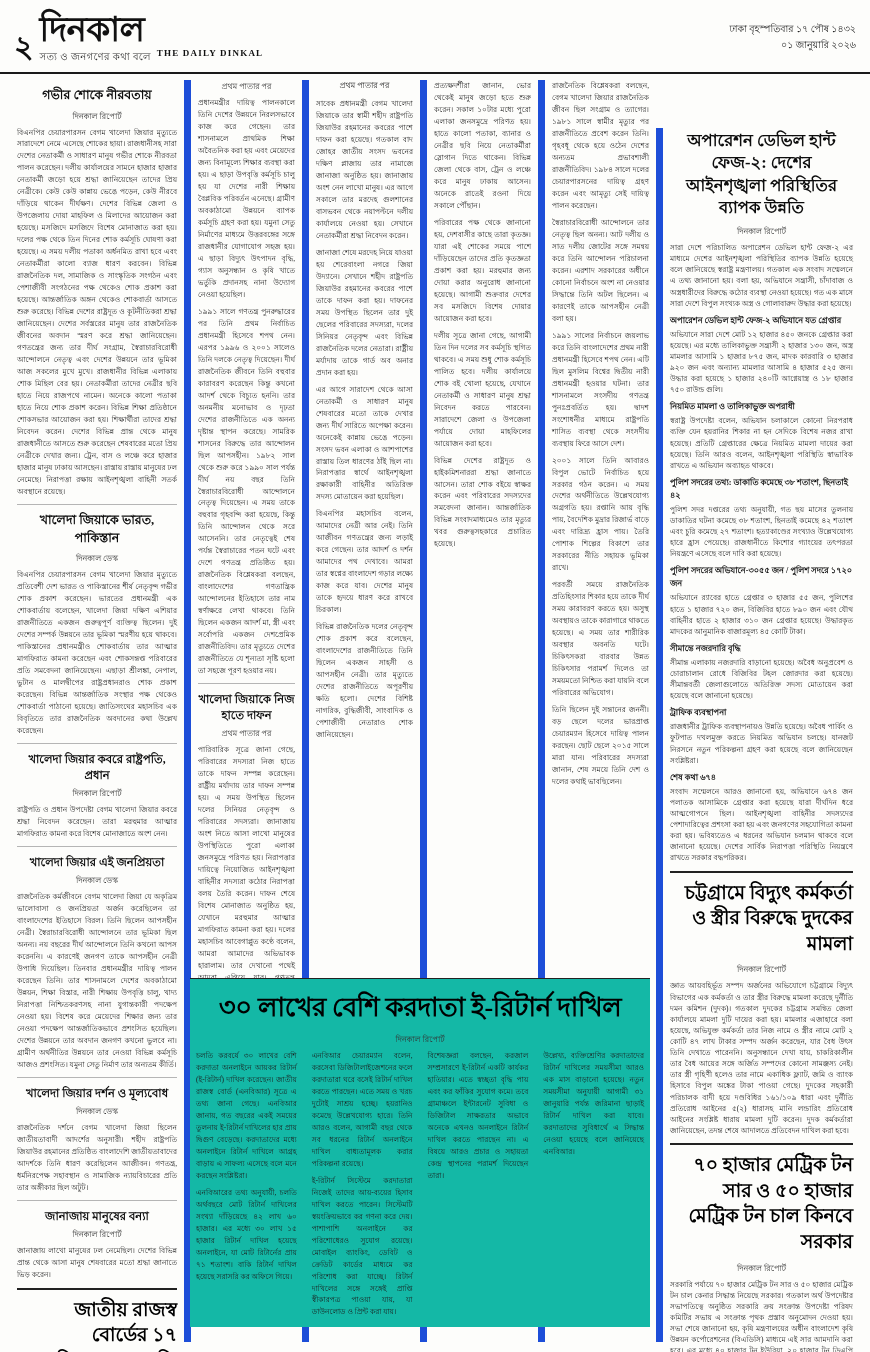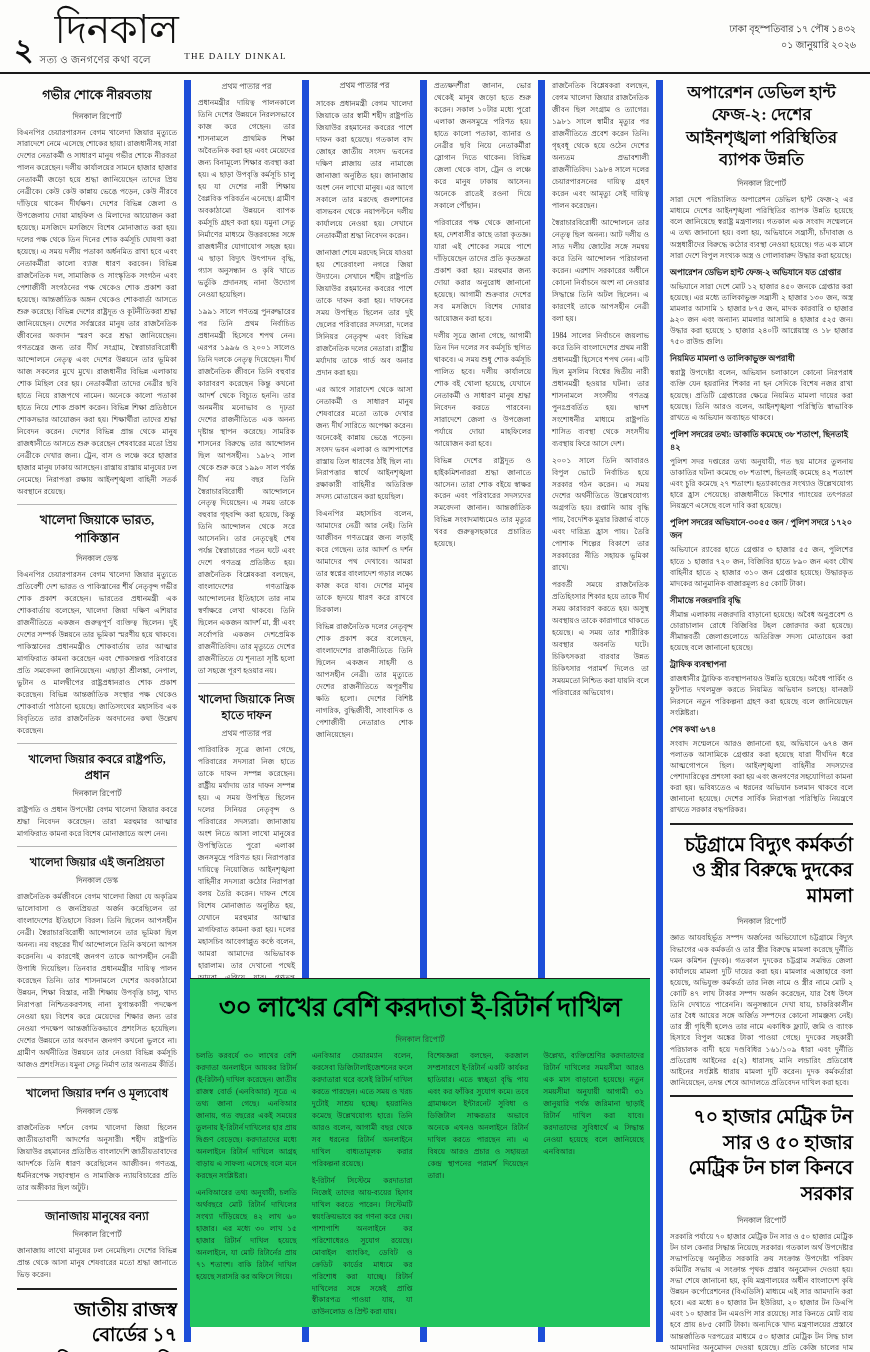--- a/index.html
+++ b/index.html
@@ -33,36 +33,35 @@
   }
   .page-num {
     font-size: 30px;
     font-weight: bold;
     color: #111;
     line-height: 1;
     padding-bottom: 4px;
   }
   .logo-block { display: flex; flex-direction: column; }
   .logo-word {
-    font-size: 40px;
-    font-weight: normal;
+    font-size: 34px;
+    font-weight: bold;
     letter-spacing: -0.5px;
     color: #111;
     line-height: 1.05;
-    margin-left: 15px;
   }
   .logo-sub {
     font-size: 10px;
     color: #333;
     letter-spacing: 0.4px;
     margin-top: 1px;
   }
   .logo-eng {
     font-size: 9px;
-    font-weight: normal;
+    font-weight: bold;
     letter-spacing: 1.2px;
     color: #111;
     padding-bottom: 8px;
   }
   .masthead-right {
     text-align: right;
     font-size: 9.5px;
     color: #222;
     line-height: 1.7;
     padding-bottom: 4px;
@@ -78,21 +77,21 @@
   .col {
     padding: 0 7px;
     position: relative;
   }
   .col + .col { border-left: 7px solid #1d4ed8; }
   .col-1 { width: 174px; }
   .col-2 { width: 118px; }
   .col-3 { width: 118px; }
   .col-4 { width: 118px; }
   .col-5 { width: 118px; }
-  .col-6 { width: 204px; }
+  .col-6 { width: 204px; margin-top: 48px; }
 
   
   h1.hl-main {
     font-size: 16.5px;
     font-weight: bold;
     text-align: center;
     margin: 2px 0 6px 0;
     line-height: 1.35;
     color: #0d0d0d;
   }
@@ -237,23 +236,24 @@
     <div class="col col-4">
       <div class="body">প্রত্যক্ষদর্শীরা জানান, ভোর থেকেই মানুষ জড়ো হতে শুরু করেন। সকাল ১০টার মধ্যে পুরো এলাকা জনসমুদ্রে পরিণত হয়। হাতে কালো পতাকা, ব্যানার ও নেত্রীর ছবি নিয়ে নেতাকর্মীরা স্লোগান দিতে থাকেন। বিভিন্ন জেলা থেকে বাস, ট্রেন ও লঞ্চে করে মানুষ ঢাকায় আসেন। অনেকে রাতেই রওনা দিয়ে সকালে পৌঁছান।</div>
       <div class="body">পরিবারের পক্ষ থেকে জানানো হয়, দেশবাসীর কাছে তারা কৃতজ্ঞ। যারা এই শোকের সময়ে পাশে দাঁড়িয়েছেন তাদের প্রতি কৃতজ্ঞতা প্রকাশ করা হয়। মরহুমার জন্য দোয়া করার অনুরোধ জানানো হয়েছে। আগামী শুক্রবার দেশের সব মসজিদে বিশেষ দোয়ার আয়োজন করা হবে।</div>
       <div class="body">দলীয় সূত্রে জানা গেছে, আগামী তিন দিন দলের সব কর্মসূচি স্থগিত থাকবে। এ সময় শুধু শোক কর্মসূচি পালিত হবে। দলীয় কার্যালয়ে শোক বই খোলা হয়েছে, যেখানে নেতাকর্মী ও সাধারণ মানুষ শ্রদ্ধা নিবেদন করতে পারবেন। সারাদেশে জেলা ও উপজেলা পর্যায়ে দোয়া মাহফিলের আয়োজন করা হবে।</div>
       <div class="body">বিভিন্ন দেশের রাষ্ট্রদূত ও হাইকমিশনাররা শ্রদ্ধা জানাতে আসেন। তারা শোক বইয়ে স্বাক্ষর করেন এবং পরিবারের সদস্যদের সমবেদনা জানান। আন্তর্জাতিক বিভিন্ন সংবাদমাধ্যমেও তার মৃত্যুর খবর গুরুত্বসহকারে প্রচারিত হয়েছে।</div>
     </div>
 
     <div class="col col-5">
       <div class="body">রাজনৈতিক বিশ্লেষকরা বলছেন, বেগম খালেদা জিয়ার রাজনৈতিক জীবন ছিল সংগ্রাম ও ত্যাগের। ১৯৮১ সালে স্বামীর মৃত্যুর পর রাজনীতিতে প্রবেশ করেন তিনি। গৃহবধূ থেকে হয়ে ওঠেন দেশের অন্যতম প্রভাবশালী রাজনীতিবিদ। ১৯৮৪ সালে দলের চেয়ারপারসনের দায়িত্ব গ্রহণ করেন এবং আমৃত্যু সেই দায়িত্ব পালন করেছেন।</div>
       <div class="body">স্বৈরাচারবিরোধী আন্দোলনে তার নেতৃত্ব ছিল অনন্য। আট দলীয় ও সাত দলীয় জোটের সঙ্গে সমন্বয় করে তিনি আন্দোলন পরিচালনা করেন। এরশাদ সরকারের অধীনে কোনো নির্বাচনে অংশ না নেওয়ার সিদ্ধান্তে তিনি অটল ছিলেন। এ কারণেই তাকে আপসহীন নেত্রী বলা হয়।</div>
-      <div class="body">1984 সালের নির্বাচনে জয়লাভ করে তিনি বাংলাদেশের প্রথম নারী প্রধানমন্ত্রী হিসেবে শপথ নেন। এটি ছিল মুসলিম বিশ্বের দ্বিতীয় নারী প্রধানমন্ত্রী হওয়ার ঘটনা। তার শাসনামলে সংসদীয় গণতন্ত্র পুনঃপ্রবর্তিত হয়। দ্বাদশ সংশোধনীর মাধ্যমে রাষ্ট্রপতি শাসিত ব্যবস্থা থেকে সংসদীয় ব্যবস্থায় ফিরে আসে দেশ।</div>
+      <div class="body">১৯৯১ সালের নির্বাচনে জয়লাভ করে তিনি বাংলাদেশের প্রথম নারী প্রধানমন্ত্রী হিসেবে শপথ নেন। এটি ছিল মুসলিম বিশ্বের দ্বিতীয় নারী প্রধানমন্ত্রী হওয়ার ঘটনা। তার শাসনামলে সংসদীয় গণতন্ত্র পুনঃপ্রবর্তিত হয়। দ্বাদশ সংশোধনীর মাধ্যমে রাষ্ট্রপতি শাসিত ব্যবস্থা থেকে সংসদীয় ব্যবস্থায় ফিরে আসে দেশ।</div>
       <div class="body">২০০১ সালে তিনি আবারও বিপুল ভোটে নির্বাচিত হয়ে সরকার গঠন করেন। এ সময় দেশের অর্থনীতিতে উল্লেখযোগ্য অগ্রগতি হয়। রপ্তানি আয় বৃদ্ধি পায়, বৈদেশিক মুদ্রার রিজার্ভ বাড়ে এবং দারিদ্র্য হ্রাস পায়। তৈরি পোশাক শিল্পের বিকাশে তার সরকারের নীতি সহায়ক ভূমিকা রাখে।</div>
       <div class="body">পরবর্তী সময়ে রাজনৈতিক প্রতিহিংসার শিকার হয়ে তাকে দীর্ঘ সময় কারাবরণ করতে হয়। অসুস্থ অবস্থায়ও তাকে কারাগারে থাকতে হয়েছে। এ সময় তার শারীরিক অবস্থার অবনতি ঘটে। চিকিৎসকরা বারবার উন্নত চিকিৎসার পরামর্শ দিলেও তা সময়মতো নিশ্চিত করা যায়নি বলে পরিবারের অভিযোগ।</div>
+      <div class="body">তিনি ছিলেন দুই সন্তানের জননী। বড় ছেলে দলের ভারপ্রাপ্ত চেয়ারম্যান হিসেবে দায়িত্ব পালন করছেন। ছোট ছেলে ২০১৫ সালে মারা যান। পরিবারের সদস্যরা জানান, শেষ সময়ে তিনি দেশ ও দলের কথাই ভাবছিলেন।</div>
     </div>
 
     <div class="col col-6">
       <h1 class="hl-main">অপারেশন ডেভিল হান্ট ফেজ-২: দেশের আইনশৃঙ্খলা পরিস্থিতির ব্যাপক উন্নতি</h1>
       <div class="byline">দিনকাল রিপোর্ট</div>
       <div class="body tight">সারা দেশে পরিচালিত অপারেশন ডেভিল হান্ট ফেজ-২ এর মাধ্যমে দেশের আইনশৃঙ্খলা পরিস্থিতির ব্যাপক উন্নতি হয়েছে বলে জানিয়েছে স্বরাষ্ট্র মন্ত্রণালয়। গতকাল এক সংবাদ সম্মেলনে এ তথ্য জানানো হয়। বলা হয়, অভিযানে সন্ত্রাসী, চাঁদাবাজ ও অস্ত্রধারীদের বিরুদ্ধে কঠোর ব্যবস্থা নেওয়া হয়েছে। গত এক মাসে সারা দেশে বিপুল সংখ্যক অস্ত্র ও গোলাবারুদ উদ্ধার করা হয়েছে।</div>
 
       <div class="subhead">অপারেশন ডেভিল হান্ট ফেজ-২ অভিযানে যত গ্রেপ্তার</div>
       <div class="body tight">অভিযানে সারা দেশে মোট ১২ হাজার ৪৫০ জনকে গ্রেপ্তার করা হয়েছে। এর মধ্যে তালিকাভুক্ত সন্ত্রাসী ২ হাজার ১৩০ জন, অস্ত্র মামলার আসামি ১ হাজার ৮৭৫ জন, মাদক কারবারি ৩ হাজার ৯২০ জন এবং অন্যান্য মামলার আসামি ৪ হাজার ৫২৫ জন। উদ্ধার করা হয়েছে ১ হাজার ২৪০টি আগ্নেয়াস্ত্র ও ১৮ হাজার ৭৫০ রাউন্ড গুলি।</div>
 
@@ -280,21 +280,21 @@
       <div class="byline">দিনকাল রিপোর্ট</div>
       <div class="body tight">জ্ঞাত আয়বহির্ভূত সম্পদ অর্জনের অভিযোগে চট্টগ্রামে বিদ্যুৎ বিভাগের এক কর্মকর্তা ও তার স্ত্রীর বিরুদ্ধে মামলা করেছে দুর্নীতি দমন কমিশন (দুদক)। গতকাল দুদকের চট্টগ্রাম সমন্বিত জেলা কার্যালয়ে মামলা দুটি দায়ের করা হয়। মামলার এজাহারে বলা হয়েছে, অভিযুক্ত কর্মকর্তা তার নিজ নামে ও স্ত্রীর নামে মোট ২ কোটি ৪৭ লাখ টাকার সম্পদ অর্জন করেছেন, যার বৈধ উৎস তিনি দেখাতে পারেননি। অনুসন্ধানে দেখা যায়, চাকরিকালীন তার বৈধ আয়ের সঙ্গে অর্জিত সম্পদের কোনো সামঞ্জস্য নেই। তার স্ত্রী গৃহিণী হলেও তার নামে একাধিক ফ্ল্যাট, জমি ও ব্যাংক হিসাবে বিপুল অঙ্কের টাকা পাওয়া গেছে। দুদকের সহকারী পরিচালক বাদী হয়ে দণ্ডবিধির ১৬১/১০৯ ধারা এবং দুর্নীতি প্রতিরোধ আইনের ৫(২) ধারাসহ মানি লন্ডারিং প্রতিরোধ আইনের সংশ্লিষ্ট ধারায় মামলা দুটি করেন। দুদক কর্মকর্তারা জানিয়েছেন, তদন্ত শেষে আদালতে প্রতিবেদন দাখিল করা হবে।</div>
 
       <hr class="rule-thick">
       <h1 class="hl-lg">৭০ হাজার মেট্রিক টন সার ও ৫০ হাজার মেট্রিক টন চাল কিনবে সরকার</h1>
       <div class="byline">দিনকাল রিপোর্ট</div>
       <div class="body tight">সরকারি পর্যায়ে ৭০ হাজার মেট্রিক টন সার ও ৫০ হাজার মেট্রিক টন চাল কেনার সিদ্ধান্ত নিয়েছে সরকার। গতকাল অর্থ উপদেষ্টার সভাপতিত্বে অনুষ্ঠিত সরকারি ক্রয় সংক্রান্ত উপদেষ্টা পরিষদ কমিটির সভায় এ সংক্রান্ত পৃথক প্রস্তাব অনুমোদন দেওয়া হয়। সভা শেষে জানানো হয়, কৃষি মন্ত্রণালয়ের অধীন বাংলাদেশ কৃষি উন্নয়ন কর্পোরেশনের (বিএডিসি) মাধ্যমে এই সার আমদানি করা হবে। এর মধ্যে ৪০ হাজার টন ইউরিয়া, ২০ হাজার টন ডিএপি এবং ১০ হাজার টন এমওপি সার রয়েছে। সার কিনতে মোট ব্যয় হবে প্রায় ৪৮৫ কোটি টাকা। অন্যদিকে খাদ্য মন্ত্রণালয়ের প্রস্তাবে আন্তর্জাতিক দরপত্রের মাধ্যমে ৫০ হাজার মেট্রিক টন সিদ্ধ চাল আমদানির অনুমোদন দেওয়া হয়েছে। প্রতি কেজি চালের দাম পড়বে ৫৩ টাকা ৪৭ পয়সা। এতে মোট ব্যয় হবে ২৬৭ কোটি ৩৫ লাখ টাকা। সভায় আরও কয়েকটি উন্নয়ন প্রকল্পের ক্রয় প্রস্তাব অনুমোদন দেওয়া হয়।</div>
     </div>
   </div>
 
-  <div style="position:absolute; left:190px; top:978px; width:460px; background:#22c55e; padding:6px 6px 4px 6px; border-top:1.5px solid #222;">
+  <div style="position:absolute; left:190px; top:978px; width:460px; background:#14b8a6; padding:6px 6px 4px 6px; border-top:1.5px solid #222;">
     <h1 class="hl-xl">৩০ লাখের বেশি করদাতা ই-রিটার্ন দাখিল</h1>
     <div class="byline">দিনকাল রিপোর্ট</div>
     <div style="display:flex; gap:15px;">
       <div style="width:25%;">
         <div class="body">চলতি করবর্ষে ৩০ লাখের বেশি করদাতা অনলাইনে আয়কর রিটার্ন (ই-রিটার্ন) দাখিল করেছেন। জাতীয় রাজস্ব বোর্ড (এনবিআর) সূত্রে এ তথ্য জানা গেছে। এনবিআর জানায়, গত বছরের একই সময়ের তুলনায় ই-রিটার্ন দাখিলের হার প্রায় দ্বিগুণ বেড়েছে। করদাতাদের মধ্যে অনলাইনে রিটার্ন দাখিলে আগ্রহ বাড়ায় এ সাফল্য এসেছে বলে মনে করছেন সংশ্লিষ্টরা।</div>
         <div class="body">এনবিআরের তথ্য অনুযায়ী, চলতি অর্থবছরে মোট রিটার্ন দাখিলের সংখ্যা দাঁড়িয়েছে ৪২ লাখ ৬০ হাজার। এর মধ্যে ৩০ লাখ ১৫ হাজার রিটার্ন দাখিল হয়েছে অনলাইনে, যা মোট রিটার্নের প্রায় ৭১ শতাংশ। বাকি রিটার্ন দাখিল হয়েছে সরাসরি কর অফিসে গিয়ে।</div>
       </div>
       <div style="width:25%;">
         <div class="body">এনবিআর চেয়ারম্যান বলেন, করসেবা ডিজিটালাইজেশনের ফলে করদাতারা ঘরে বসেই রিটার্ন দাখিল করতে পারছেন। এতে সময় ও খরচ দুটোই সাশ্রয় হচ্ছে। হয়রানিও কমেছে উল্লেখযোগ্য হারে। তিনি আরও বলেন, আগামী বছর থেকে সব ধরনের রিটার্ন অনলাইনে দাখিল বাধ্যতামূলক করার পরিকল্পনা রয়েছে।</div>
         <div class="body">ই-রিটার্ন সিস্টেমে করদাতারা নিজেই তাদের আয়-ব্যয়ের হিসাব দাখিল করতে পারেন। সিস্টেমটি স্বয়ংক্রিয়ভাবে কর গণনা করে দেয়। পাশাপাশি অনলাইনে কর পরিশোধেরও সুযোগ রয়েছে। মোবাইল ব্যাংকিং, ডেবিট ও ক্রেডিট কার্ডের মাধ্যমে কর পরিশোধ করা যাচ্ছে। রিটার্ন দাখিলের সঙ্গে সঙ্গেই প্রাপ্তি স্বীকারপত্র পাওয়া যায়, যা ডাউনলোড ও প্রিন্ট করা যায়।</div>

